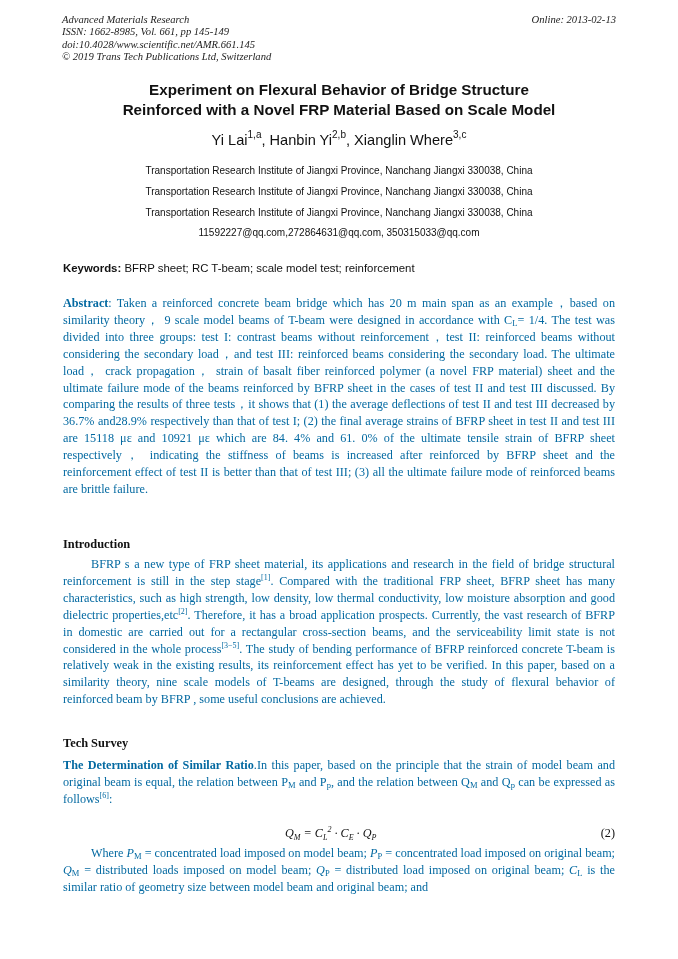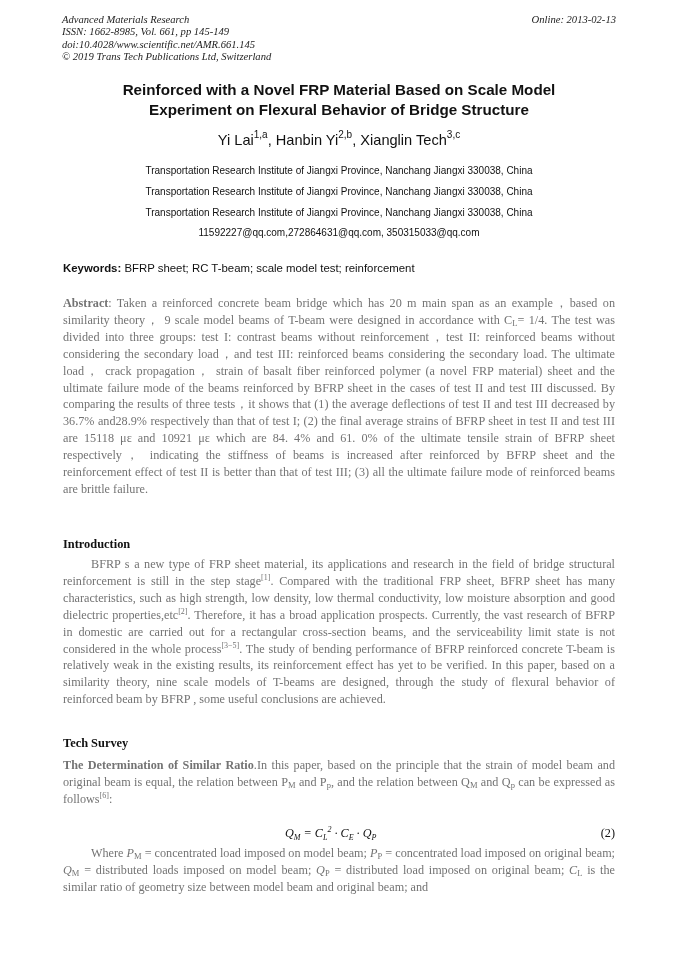--- a/index.html
+++ b/index.html
@@ -11,21 +11,21 @@
   .journal-header .right { position: absolute; right: 0; top: 0; white-space: nowrap; padding-left: 42px; }
 
   .title { position: absolute; left: 0; top: 80px; width: 678px; text-align: center; font-family: "Liberation Sans", sans-serif; font-weight: bold; font-size: 15.2px; line-height: 20px; color: #111; }
   .authors { position: absolute; left: 0; top: 127px; width: 678px; text-align: center; font-family: "Liberation Sans", sans-serif; font-size: 14.6px; line-height: 18px; }
   .authors sup { font-size: 10px; position: relative; top: -1px; }
 
   .affils { position: absolute; left: 0; top: 161px; width: 678px; text-align: center; font-family: "Liberation Sans", sans-serif; font-size: 10px; line-height: 20.8px; }
   .keywords { position: absolute; left: 63px; top: 260px; font-family: "Liberation Sans", sans-serif; font-size: 11.4px; line-height: 16px; white-space: nowrap; }
   .keywords b { font-weight: bold; }
 
-  .body-text { position: absolute; left: 63px; width: 552px; font-family: "Liberation Serif", serif; font-size: 12.2px; line-height: 16.9px; text-align: justify; color: #737373; }
+  .body-text { position: absolute; left: 63px; width: 552px; font-family: "Liberation Serif", serif; font-size: 12.2px; line-height: 16.9px; text-align: justify; color: #0369a1; }
   .abstract { top: 295px; }
   .abstract .lead { font-weight: bold; }
   .sec-head { position: absolute; left: 63px; font-family: "Liberation Serif", serif; font-weight: bold; font-size: 12.4px; line-height: 16px; }
   .intro-head { top: 536px; }
   .intro { top: 556px; }
   .indent { text-indent: 28px; }
   .survey-head { top: 735px; }
   .survey { top: 757px; }
   sup.ref { font-size: 8px; vertical-align: 5px; line-height: 0; }
   sub.s { font-size: 8.5px; vertical-align: -2px; line-height: 0; }
@@ -51,26 +51,26 @@
     <div class="left">
       <div>Advanced Materials Research</div>
       <div>ISSN: 1662-8985, Vol. 661, pp 145-149</div>
       <div>doi:10.4028/www.scientific.net/AMR.661.145</div>
       <div>© 2019 Trans Tech Publications Ltd, Switzerland</div>
     </div>
     <div class="right">Online: 2013-02-13</div>
   </div>
 
   <div class="title">
+    <div>Experiment on Flexural Behavior of Bridge Structure</div>
     <div>Reinforced with a Novel FRP Material Based on Scale Model</div>
-    <div>Experiment on Flexural Behavior of Bridge Structure</div>
   </div>
 
   <div class="authors">
-    <span>Yi Lai</span><sup>1,a</sup><span>, </span><span>Hanbin Yi</span><sup>2,b</sup><span>, </span><span>Xianglin Tech</span><sup>3,c</sup>
+    <span>Yi Lai</span><sup>1,a</sup><span>, </span><span>Hanbin Yi</span><sup>2,b</sup><span>, </span><span>Xianglin Where</span><sup>3,c</sup>
   </div>
 
   <div class="affils">
     <div>Transportation Research Institute of Jiangxi Province, Nanchang Jiangxi 330038, China</div>
     <div>Transportation Research Institute of Jiangxi Province, Nanchang Jiangxi 330038, China</div>
     <div>Transportation Research Institute of Jiangxi Province, Nanchang Jiangxi 330038, China</div>
     <div>11592227@qq.com,272864631@qq.com, 350315033@qq.com</div>
   </div>
 
   <div class="keywords">

